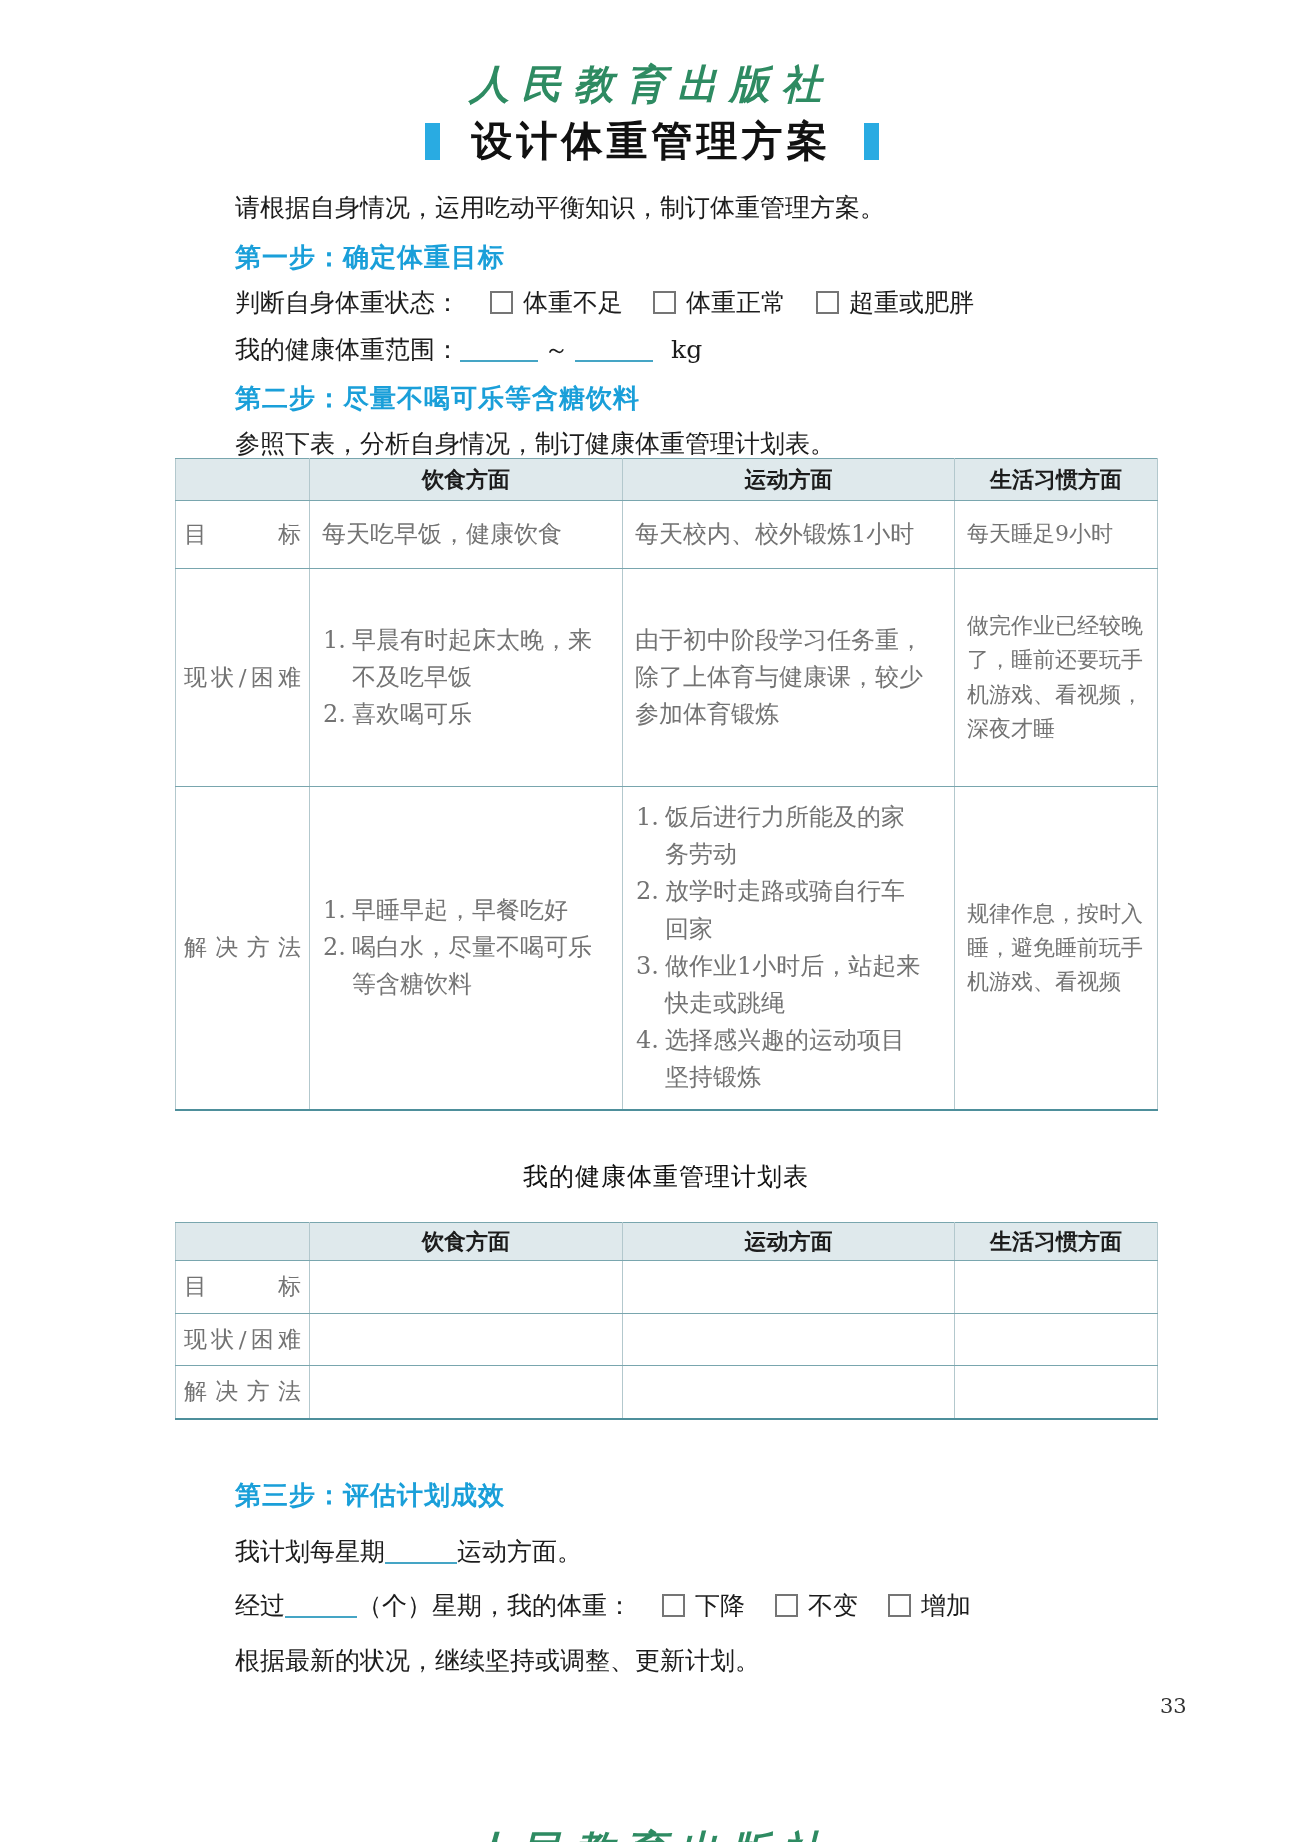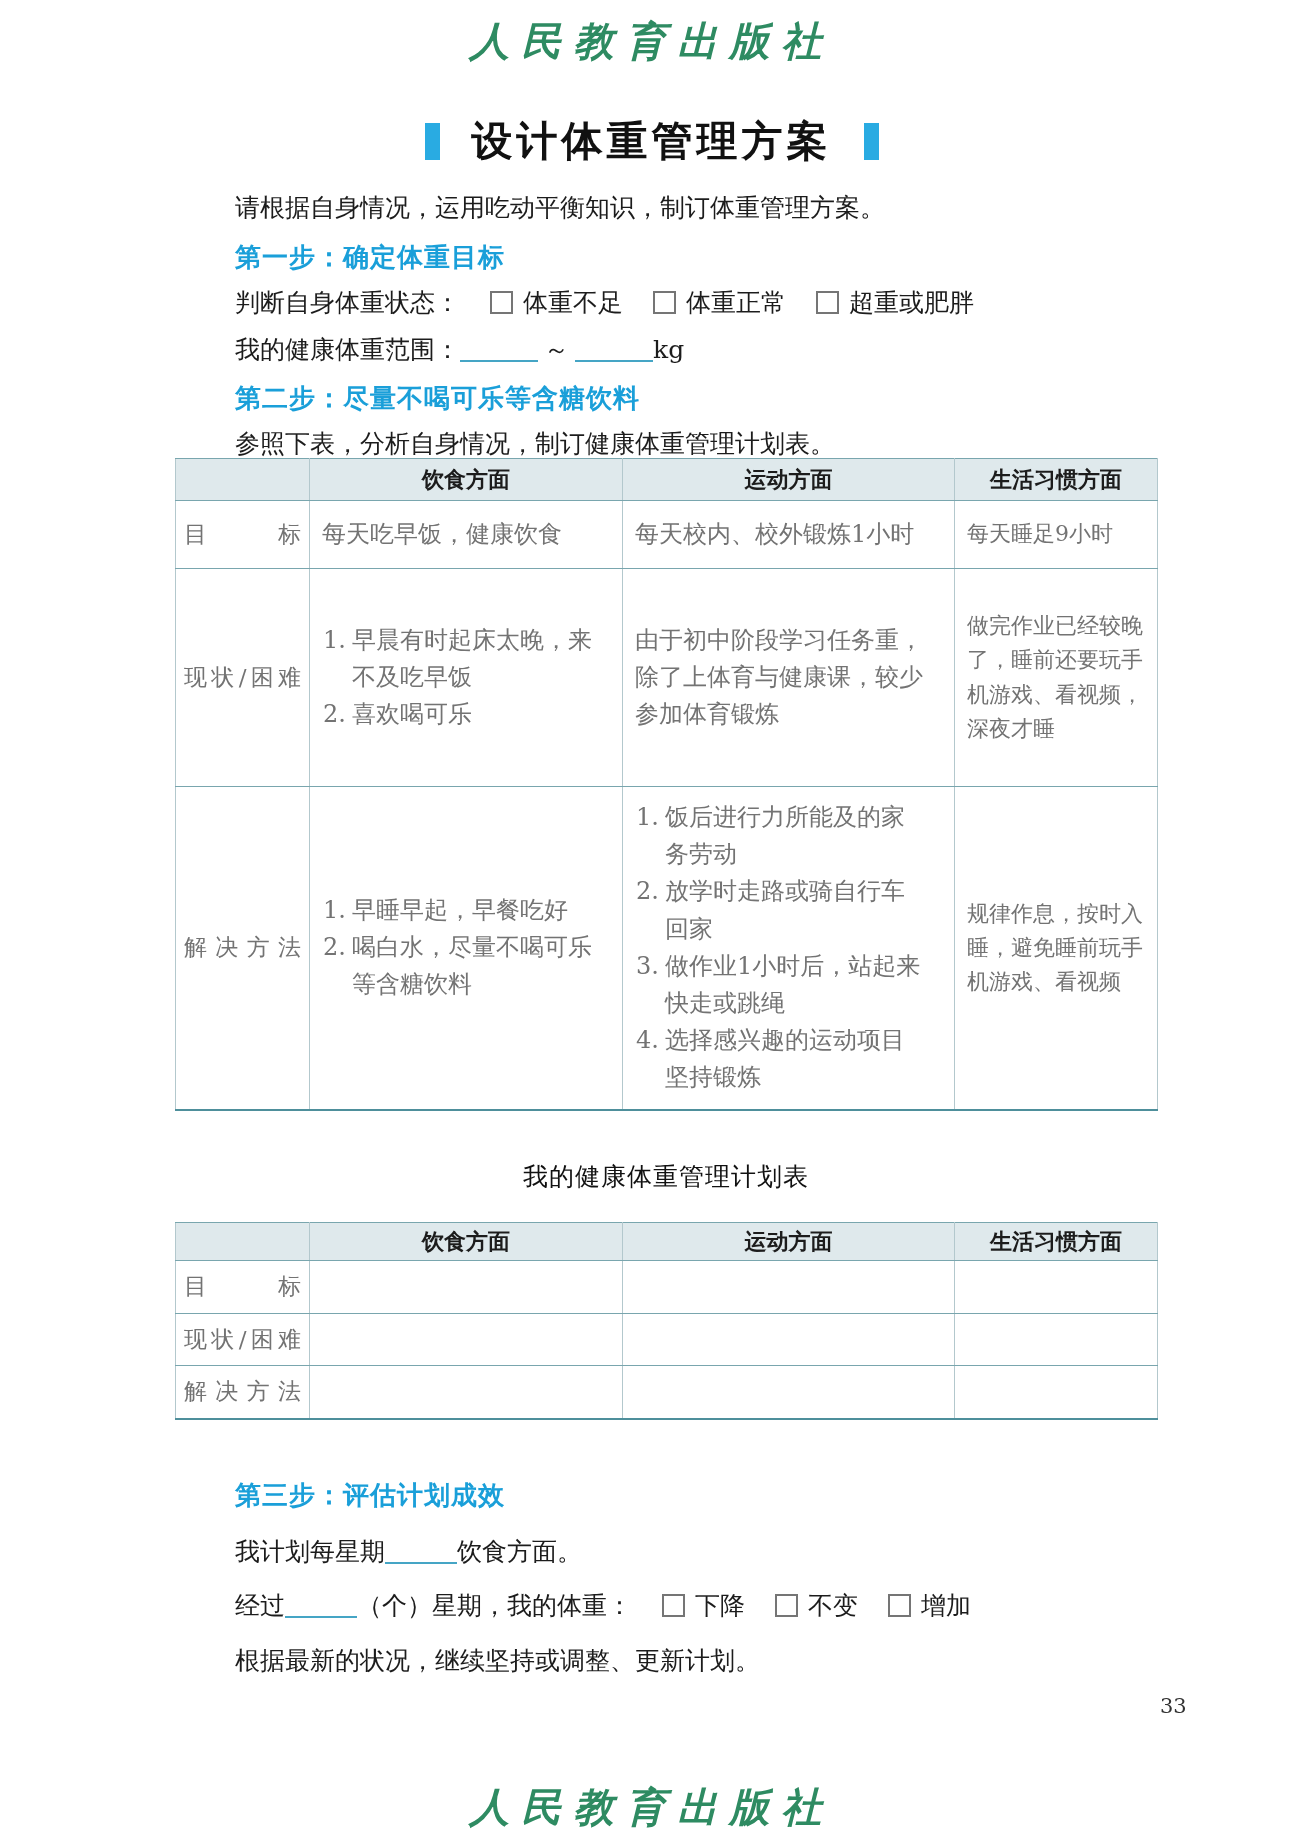--- a/index.html
+++ b/index.html
@@ -9,21 +9,21 @@
     font-family:"DejaVu Serif","Liberation Serif",serif;
     color:#1c1c1c;
   }
   .page { position:relative; width:1303px; height:1842px; overflow:hidden; background:#fff; }
 
   
   .logo {
     position:absolute; left:0; width:100%;
     text-align:center;
     font-size:40px; font-weight:bold; font-style:italic;
-    letter-spacing:12px; color:#2E8B62;
+    letter-spacing:12px; color:#2E8B62;margin-top:43px;
   }
   .logo-top { top:14px; }
   .logo-bottom { top:1780px; }
 
   
   .title-row {
     position:absolute; top:114px; left:0; width:100%;
     display:flex; justify-content:center; align-items:center; gap:32px;
   }
   .title-bar { width:15px; height:37px; background:#29ABE2; }
@@ -51,21 +51,21 @@
 
   
   .blank {
     display:inline-block; height:25px;
     border-bottom:2px solid #45A5C5;
     vertical-align:-4px;
   }
   .blank-w78 { width:78px; }
   .blank-w72 { width:72px; }
   .tilde { margin:0 6px; }
-  .unit { margin-left:0; }
+  .unit { margin-left:18px; }
 
   
   table.tbl {
     position:absolute; left:175px; width:982px;
     border-collapse:collapse; table-layout:fixed;
     border-bottom:2px solid #4E8F9B;
     background:#fff;
   }
   .tbl th, .tbl td {
     border-left:1px solid #B3C8CD; border-right:1px solid #B3C8CD;
@@ -226,21 +226,21 @@
           <td></td>
           <td></td>
           <td></td>
         </tr>
       </tbody>
     </table>
 
   <div class="heading" style="top:1478px">第三步：评估计划成效</div>
 
   <div class="line" style="top:1536px">
-    <span>我计划每星期</span><span class="blank blank-w72"></span><span>饮食方面。</span>
+    <span>我计划每星期</span><span class="blank blank-w72"></span><span>运动方面。</span>
   </div>
 
   <div class="line" style="top:1590px">
     <span>经过</span><span class="blank blank-w72"></span><span>（个）星期，我的体重：</span><span class="cb-item"><span class="cb"></span><span>下降</span></span><span class="cb-item"><span class="cb"></span><span>不变</span></span><span class="cb-item"><span class="cb"></span><span>增加</span></span>
   </div>
 
   <div class="line" style="top:1645px">根据最新的状况，继续坚持或调整、更新计划。</div>
 
   <div class="page-number">33</div>
 

